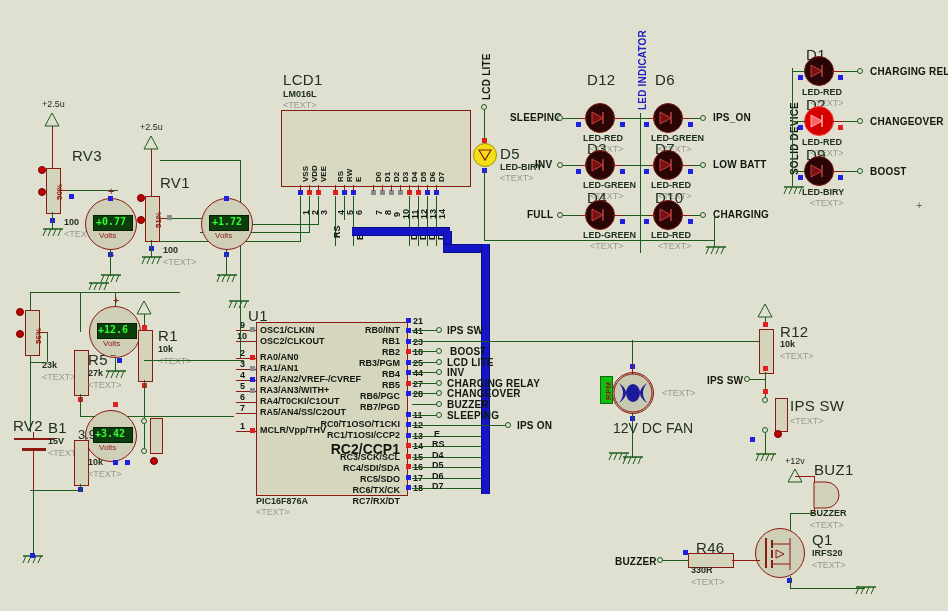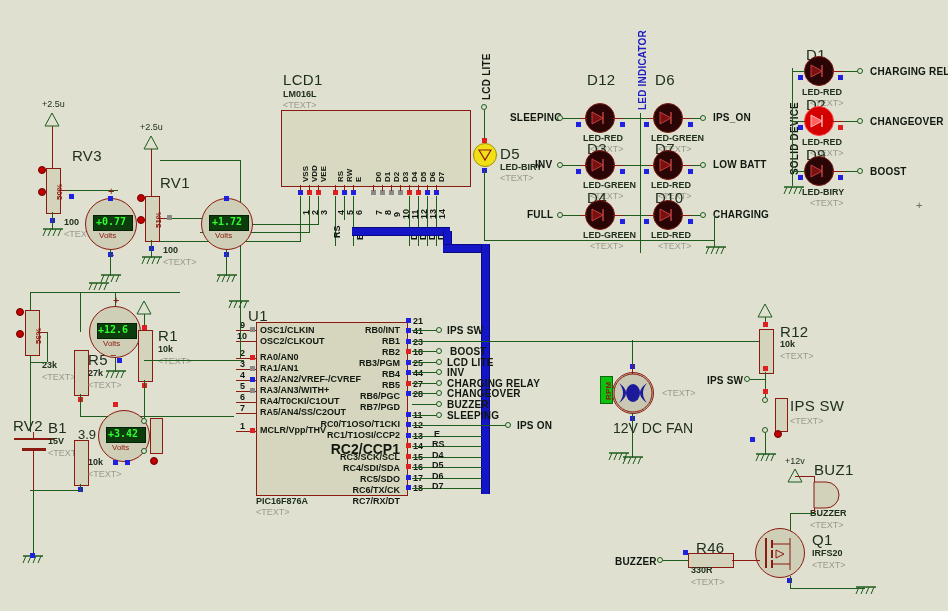--- a/index.html
+++ b/index.html
@@ -654,21 +654,21 @@
   <div class="res" style="left:138px;top:330px;width:13px;height:50px;"></div>
   <div class="t val" style="left:158px;top:345px;">10k</div>
   <div class="t txt" style="left:158px;top:357px;">&lt;TEXT&gt;</div>
   <div class="jr" style="left:142px;top:325px;"></div>
   <div class="jr" style="left:142px;top:383px;"></div>
   <div class="w wv" style="left:144px;top:380px;height:70px;"></div>
   <div class="w wh" style="left:144px;top:360px;width:100px;"></div>
   <div class="w wh" style="left:144px;top:416px;width:90px;"></div>
   <div class="w wh" style="left:80px;top:416px;width:64px;"></div>
 
-  <div class="meter" style="left:98px;top:410px;">
+  <div class="meter" style="left:85px;top:410px;">
     <div class="abs" style="left:7px;top:16px;width:38px;height:14px;background:#0d3d0d;border:1px solid #062006;"></div>
     <div class="t" style="left:9px;top:18px;font-family:'DejaVu Sans Mono',monospace;font-size:10px;font-weight:bold;color:#30ff30;">+3.42</div>
     <div class="t" style="left:13px;top:33px;font-size:8px;color:#8b1a10;">Volts</div>
   </div>
   <div class="jr" style="left:113px;top:402px;"></div>
   <div class="jb" style="left:113px;top:460px;"></div>
   <div class="t" style="left:78px;top:428px;font-size:13px;color:#20301f;">3.9</div>
 
   <div class="t ref" style="left:48px;top:420px;">B1</div>
   <div class="abs" style="left:14px;top:438px;width:40px;height:2px;background:#8b1a10;"></div>

